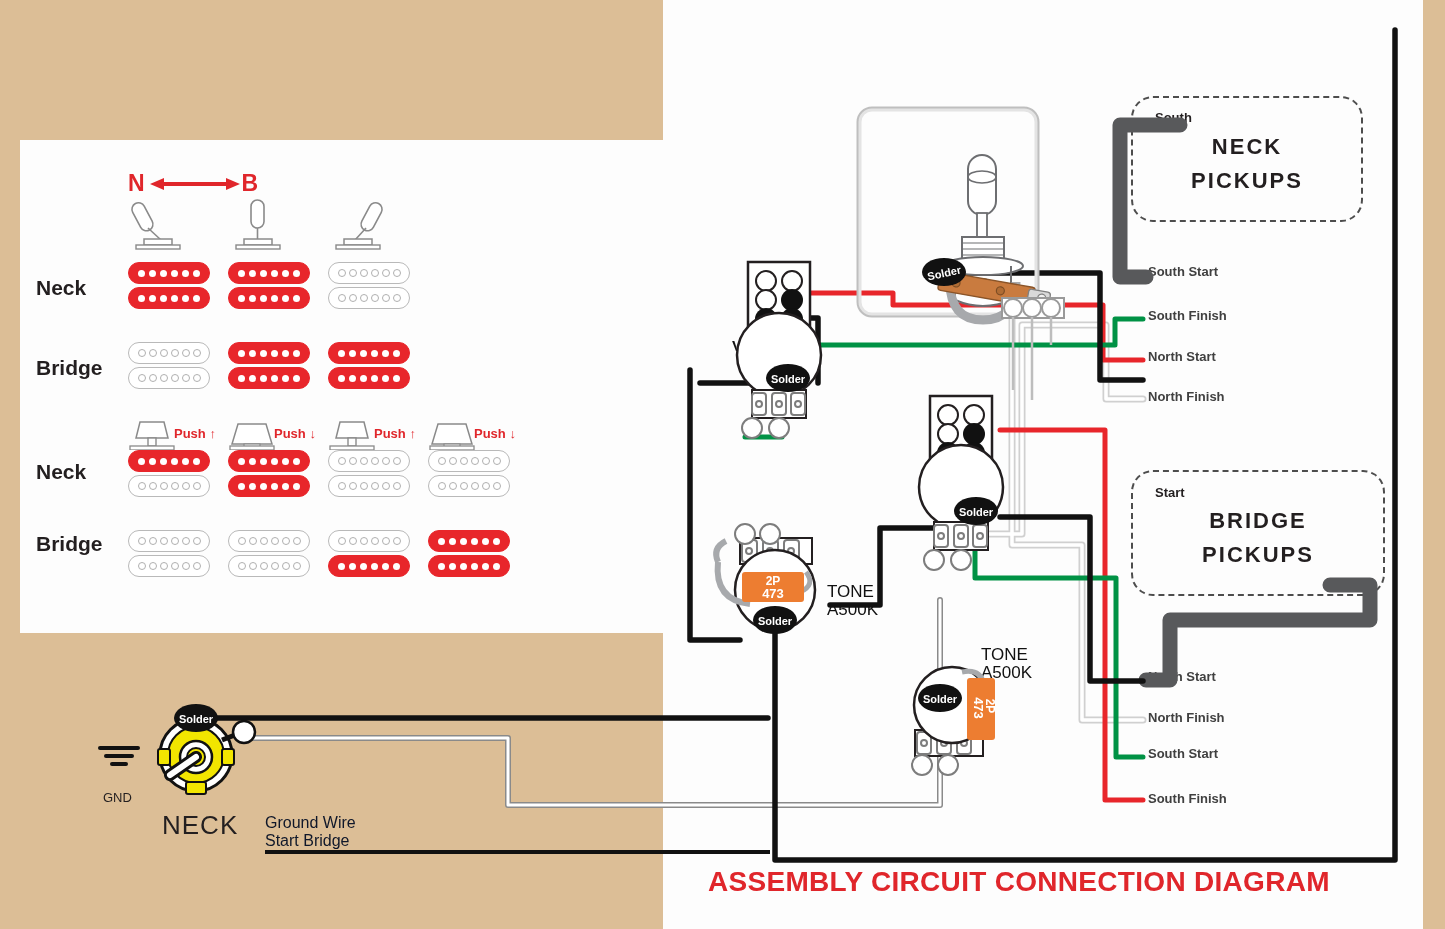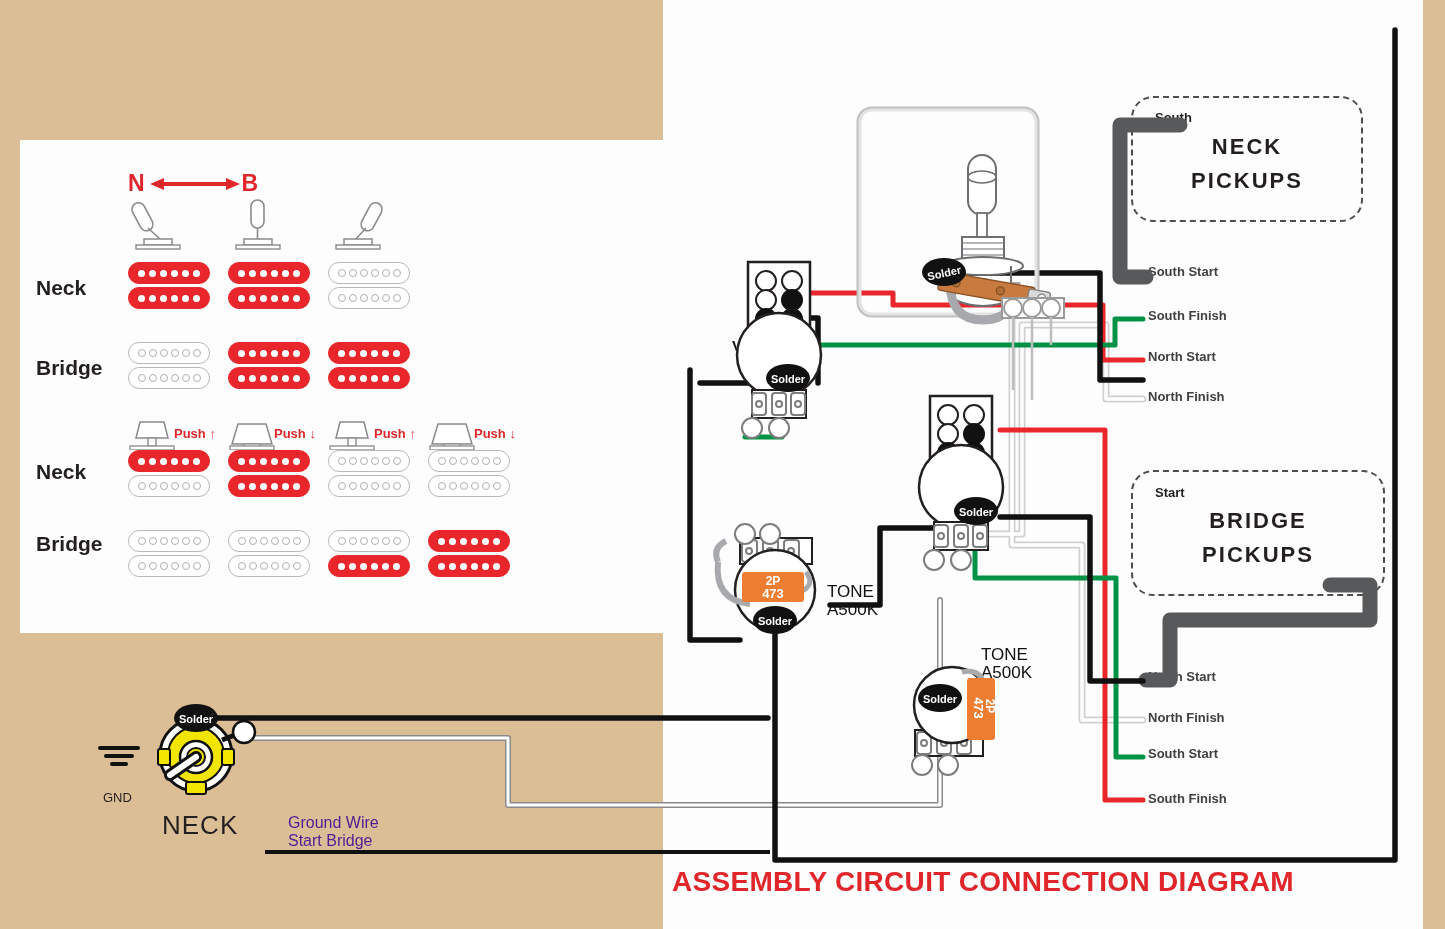--- a/index.html
+++ b/index.html
@@ -42,25 +42,25 @@
   .wlabel{position:absolute;font-size:13px;font-weight:bold;color:#404040;white-space:nowrap;}
   .boxtitle{position:absolute;font-size:22px;font-weight:bold;color:#231f20;letter-spacing:2px;
             text-align:center;width:100%;}
   .boxsub{position:absolute;font-size:13px;font-weight:bold;color:#231f20;}
   .pickup-box{position:absolute;border:2px dashed #4d4d4d;border-radius:22px;background:#fdfdfd;}
 
   .pot-name{position:absolute;font-size:15px;font-weight:bold;color:#111;text-align:center;
             line-height:1.05;white-space:nowrap;}
   .tone-name{position:absolute;font-size:17px;font-weight:normal;color:#111;line-height:1.05;white-space:nowrap;}
 
-  #title{position:absolute;left:672px;top:866px;color:#e0262b;font-weight:bold;
+  #title{position:absolute;left:708px;top:866px;color:#e0262b;font-weight:bold;
          font-size:28px;letter-spacing:0.3px;white-space:nowrap;}
   #jack-label{position:absolute;left:162px;top:810px;font-size:26px;color:#231f20;letter-spacing:1px;}
   #gnd-label{position:absolute;left:103px;top:790px;font-size:13px;color:#231f20;}
-  #gwire-label{position:absolute;left:265px;top:814px;font-size:16px;color:#4c1d95;line-height:1.15;margin-left:23px;}
+  #gwire-label{position:absolute;left:265px;top:814px;font-size:16px;color:#0f172a;line-height:1.15;}
 </style>
 </head>
 <body>
 
 <div class="panel" id="left-panel"></div>
 <div class="panel" id="right-panel"></div>
 
 <div id="nb-row">
   <span class="nb-letter">N</span>
   <span class="nb-arrow">

